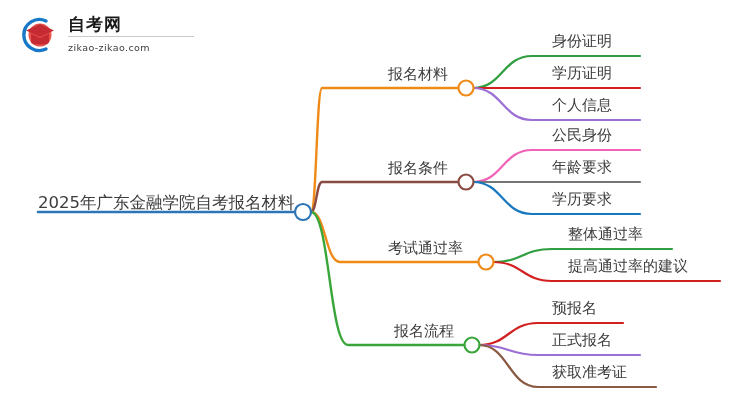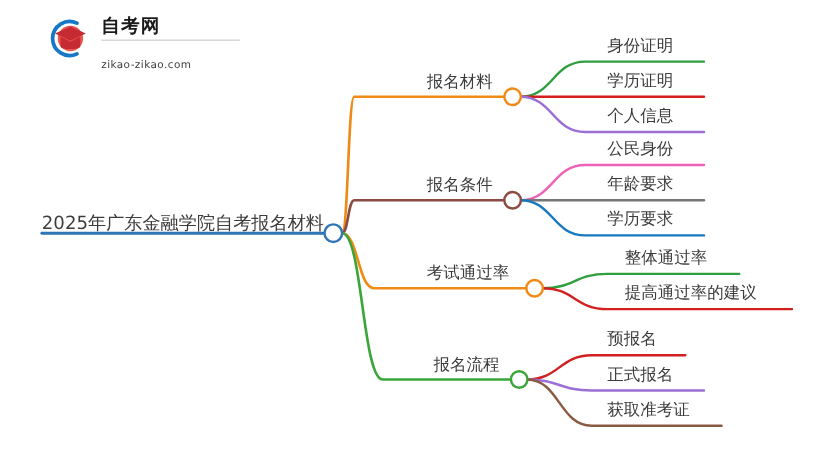--- a/index.html
+++ b/index.html
@@ -11,21 +11,21 @@
     width: 750px;
     height: 410px;
     position: relative;
     overflow: hidden;
     font-family: "Liberation Sans", "DejaVu Sans", sans-serif;
   }
 
   
   #logo {
     position: absolute;
-    left: 40px;
+    left: 16px;
     top: 12px;
     width: 180px;
     height: 46px;
   }
   #logo-mark {
     position: absolute;
     left: 0;
     top: 3px;
     width: 46px;
     height: 40px;
@@ -50,21 +50,21 @@
     background: #c9c9c9;
     margin-top: 2px;
     width: 126px;
   }
   #logo-sub {
     font-family: "DejaVu Sans", "Liberation Sans", sans-serif;
     font-size: 9.5px;
     color: #3d3d3d;
     letter-spacing: 0.4px;
     line-height: 13px;
-    margin-top: 16px;
+    margin-top: 4px;
     white-space: nowrap;
   }
 
   
   #mindmap {
     position: absolute;
     left: 0;
     top: 0;
     width: 750px;
     height: 410px;

